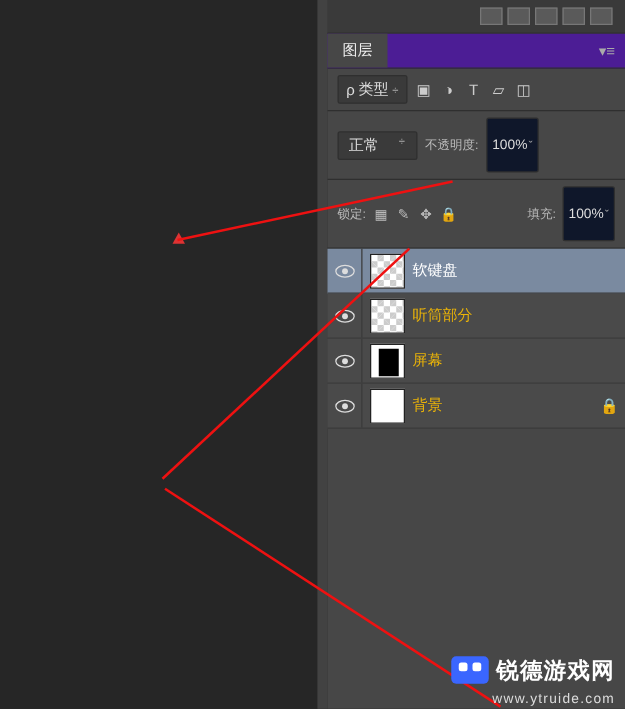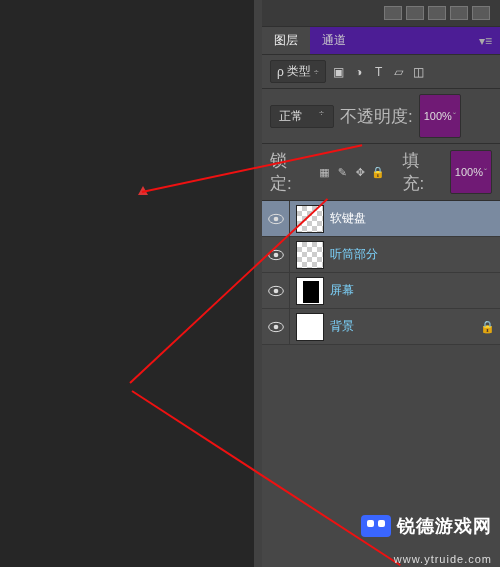--- a/index.html
+++ b/index.html
@@ -12,45 +12,45 @@
 .topicon{width:18px;height:14px;background:#5a5a5a;border:1px solid #777}
 .tabs{display:flex;align-items:center;background:#4c1d95;border-bottom:1px solid #2f2f2f}
 .tab{padding:5px 12px;font-size:12px;color:#ccc;cursor:pointer}
 .tab.active{background:#474747;color:#eee}
 .tabmenu{margin-left:auto;padding:4px 8px;color:#aaa;cursor:pointer}
 .filterrow{display:flex;align-items:center;gap:6px;padding:5px 8px;border-bottom:1px solid #2f2f2f}
 .kind{display:flex;align-items:center;gap:3px;background:#3a3a3a;border:1px solid #2f2f2f;padding:2px 6px;border-radius:2px;cursor:pointer}
 .tiny{width:14px;height:14px;display:flex;align-items:center;justify-content:center;color:#ccc;cursor:pointer;font-size:12px}
 .blendrow{display:flex;align-items:center;gap:6px;padding:5px 8px;border-bottom:1px solid #2f2f2f}
 .blend{display:flex;align-items:flex-start;gap:16px;background:#3a3a3a;border:1px solid #2f2f2f;padding:2px 8px;min-width:64px;border-radius:2px;cursor:pointer}
-.pct{display:flex;align-items:center;gap:1px;background:#701a75;border:1px solid #2f2f2f;padding:15px 4px;border-radius:2px;cursor:pointer;font-size:11px}
+.pct{display:flex;align-items:center;gap:1px;background:#0f172a;border:1px solid #2f2f2f;padding:15px 4px;border-radius:2px;cursor:pointer;font-size:11px}
 .dn{font-size:9px;color:#aaa}
-.lbl{color:#bbb;font-size:17px}
-.lockrow{display:flex;align-items:center;gap:17px;padding:5px 8px;border-bottom:1px solid #2f2f2f}
+.lbl{color:#bbb;font-size:10px}
+.lockrow{display:flex;align-items:center;gap:5px;padding:5px 8px;border-bottom:1px solid #2f2f2f}
 .lockicons{display:flex;gap:4px}
 .li{width:14px;height:14px;display:flex;align-items:center;justify-content:center;color:#bbb;font-size:11px}
 .layers{display:flex;flex-direction:column}
 .layer{display:flex;align-items:center;height:36px;border-bottom:1px solid #3a3a3a;background:#4a4a4a}
 .layer.sel{background:#7a8aa0}
 .eye{width:28px;display:flex;align-items:center;justify-content:center;color:#ddd;border-right:1px solid #3a3a3a;height:100%;cursor:pointer}
 .th{width:28px;height:28px;margin:0 6px;border:1px solid #222;background:#fff;position:relative;flex-shrink:0}
 .checker{background-image:linear-gradient(45deg,#ccc 25%,transparent 25%),linear-gradient(-45deg,#ccc 25%,transparent 25%),linear-gradient(45deg,transparent 75%,#ccc 75%),linear-gradient(-45deg,transparent 75%,#ccc 75%);background-size:10px 10px;background-position:0 0,0 5px,5px -5px,-5px 0;background-color:#fff}
 .blackrect::after{content:"";position:absolute;left:6px;top:3px;width:16px;height:22px;background:#000}
-.lname{color:#7dd3fc;font-size:12px;flex:1}
+.lname{color:#eab308;font-size:12px;flex:1}
 .layer.sel .lname{color:#fff}
 .lock{width:24px;text-align:center;color:#ccc;font-size:12px}
 .redline{position:absolute;background:#e11;transform-origin:left center;height:2px}
 .wm{position:absolute;right:8px;bottom:2px;text-align:right;color:#fff}
 .wm-top{display:flex;align-items:center;gap:6px;justify-content:flex-end}
 .wm-badge{width:30px;height:22px;background:#3a66ff;border-radius:4px;position:relative}
 .wm-badge::before,.wm-badge::after{content:"";position:absolute;width:7px;height:7px;background:#fff;border-radius:2px;top:5px}
 .wm-badge::before{left:6px}
 .wm-badge::after{right:6px}
 .wm-txt{font-size:18px;font-weight:700;letter-spacing:1px}
-.wm-url{font-size:11px;color:#ddd;margin-top:15px;letter-spacing:1px}
+.wm-url{font-size:11px;color:#ddd;margin-top:5px;letter-spacing:1px}
 .tri{position:absolute;left:138px;top:186px;width:0;height:0;border-left:5px solid transparent;border-right:5px solid transparent;border-bottom:9px solid #d33}
 svg.eyeicon{width:16px;height:12px}
 </style>
 </head>
 <body>
 
 <div class="canvas">
   <div class="canvas-inner"></div>
   <div class="vrule"></div>
   <div class="tri"></div>
@@ -59,21 +59,20 @@
 <div class="panel">
   <div class="toprow">
     <div class="topicon"></div>
     <div class="topicon"></div>
     <div class="topicon"></div>
     <div class="topicon"></div>
     <div class="topicon"></div>
   </div>
   <div class="tabs">
     <div class="tab active">图层</div>
-    <div class="tab">通道</div>
     <div class="tabmenu">▾≡</div>
   </div>
   <div class="filterrow">
     <div class="kind">
       <span>ρ</span>
       <span>类型</span>
       <span class="dn">÷</span>
     </div>
     <div class="tiny">▣</div>
     <div class="tiny">◑</div>

